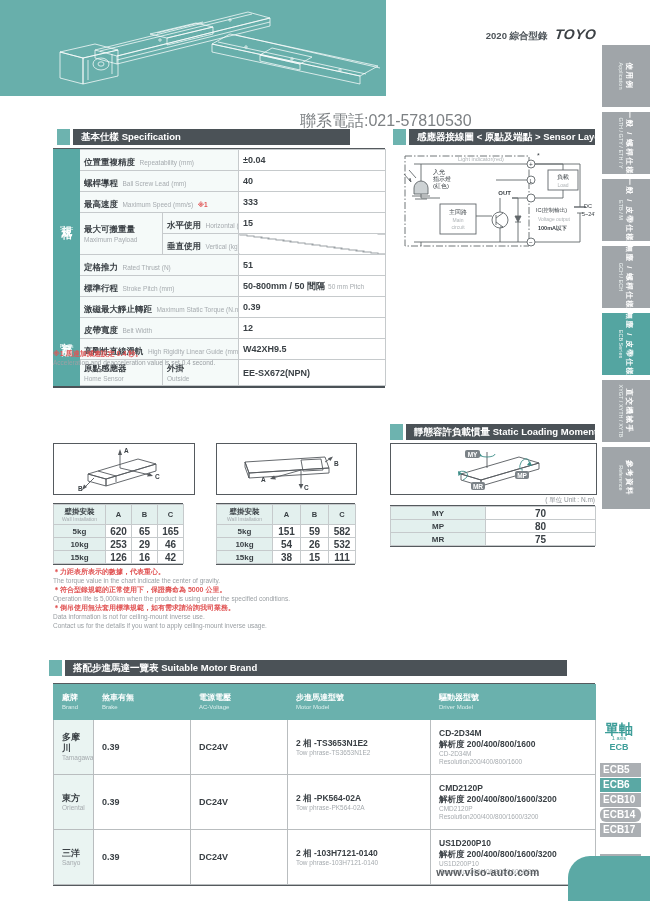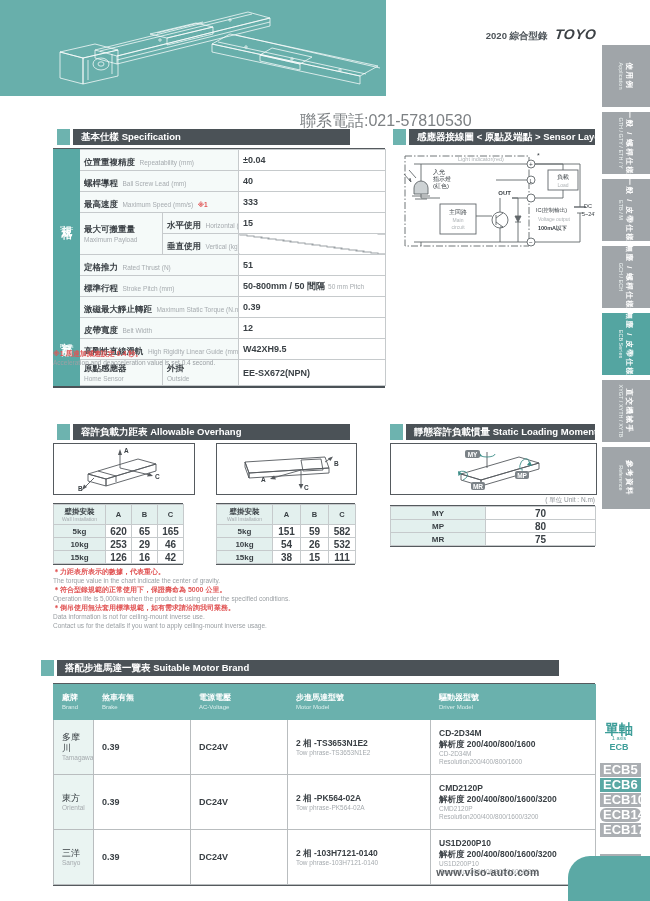--- a/index.html
+++ b/index.html
@@ -54,38 +54,38 @@
 
   
   .motor-wrap{left:53px;top:683px;width:542px;border-top:1.5px solid #555a5e;border-bottom:1.5px solid #555a5e;}
   .motor-wrap td{border:1px solid #b9bdbf;text-align:left;padding:8px;overflow:hidden;margin-left:26px;}
   .motor-wrap tr.mh{height:26px;}
   .motor-wrap tr.mr{height:48px;}
   .mh td{background:#6ab1ad;border:1px solid #6ab1ad;}
   .mh .hz{color:#fff;font-size:8px;font-weight:bold;line-height:10px;}
   .mh .he{color:#ddefed;font-size:6px;line-height:8px;}
   .brandcell{background:#eaf4f2;}
-  .bz{font-size:9px;font-weight:normal;line-height:11px;}
+  .bz{font-size:9px;font-weight:bold;line-height:11px;}
   .be{font-size:6.5px;color:#a6abaf;line-height:8px;}
   .cellv{font-size:9px;font-weight:bold;}
   .m1{font-size:8.5px;font-weight:bold;line-height:11px;}
   .m2{font-size:6.5px;color:#a6abaf;line-height:8px;}
 
   
   .vtab{left:602px;width:48px;height:62px;background:#a0a5a9;}
   .vtab.active{background:#54a5a1;}
   .vtab-inner{position:absolute;left:50%;top:50%;transform:translate(-50%,-50%) rotate(90deg);white-space:nowrap;text-align:center;line-height:1.3;color:#fff;}
   .vt-zh{font-size:7.5px;font-weight:bold;letter-spacing:1.5px;}
   .vt-en{font-size:5.5px;color:#eef4f3;}
 
   .axis-blk{left:598px;top:724px;width:42px;text-align:center;color:#3e9e99;}
   .axis-zh{font-size:14px;font-weight:bold;line-height:11px;}
   .axis-en{font-size:5.5px;line-height:7px;}
   .axis-series{font-size:9px;font-weight:bold;line-height:11px;}
-  .ecb-item{left:600px;width:38px;height:14px;background:#abafb3;color:#fff;font-size:13px;font-weight:bold;line-height:13px;padding-left:3px;}
+  .ecb-item{left:600px;width:38px;height:14px;background:#abafb3;color:#fff;font-size:10px;font-weight:bold;line-height:13px;padding-left:3px;}
   .ecb-item.active{background:#5aa8a4;}
 
   .corner{left:568px;top:856px;width:82px;height:45px;background:#5ba9a5;border-radius:22px 0 0 0;}
   .website{left:408px;top:866px;width:160px;text-align:center;font-size:10.5px;font-weight:bold;color:#595d61;letter-spacing:.3px;}
 
   svg text{font-family:"Liberation Sans","DejaVu Sans",sans-serif;}
 </style>
 </head>
 <body>
 
@@ -273,24 +273,20 @@
     <text x="138" y="75" font-size="5" fill="#aeb3b6">Voltage output</text>
     <text x="138" y="84" font-size="5.5" fill="#3a4045" font-weight="bold">100mA以下</text>
     <text x="184" y="62" font-size="5.5" fill="#3a4045">DC</text>
     <text x="182" y="70" font-size="5.5" fill="#3a4045">5~24V</text>
     <text x="131" y="20.5" font-size="6.5" fill="#3a4045" text-anchor="middle">+</text>
     <text x="131" y="36.5" font-size="5.5" fill="#3a4045" text-anchor="middle">L</text>
     <text x="131" y="98.5" font-size="6.5" fill="#3a4045" text-anchor="middle">−</text>
     <text x="137" y="12" font-size="7" fill="#3a4045">*</text>
   </svg>
 
-  <div class="abs sec-hd" style="left:57px;top:424px;width:293px;">
-    <div class="sec-sq"></div>
-    <div class="sec-bar">容許負載力距表 Allowable Overhang</div>
-  </div>
 
   <div class="abs dbox" style="left:53px;top:443px;width:140px;height:50px;">
     <svg width="138" height="48" viewBox="0 0 138 48">
       <g fill="none" stroke="#55595d" stroke-width="0.9">
         <path d="M34,30 L84,15 L102,20 L52,35 Z"></path>
         <path d="M34,30 L52,35 L52,42 L34,37 Z"></path>
         <path d="M52,35 L102,20 L102,27 L52,42 Z"></path>
         <path d="M44,27 L62,32 L62,38"></path>
         <path d="M66,24 L66,8"></path>
         <path d="M66,24 L96,31"></path>
@@ -469,21 +465,21 @@
             <td class="v">80</td>
           </tr>
       <tr>
             <td class="load">MR</td>
             <td class="v">75</td>
           </tr>
     </tbody>
       </table>
   </div>
 
-  <div class="abs sec-hd" style="left:41px;top:660px;width:518px;">
+  <div class="abs sec-hd" style="left:49px;top:660px;width:518px;">
     <div class="sec-sq"></div>
     <div class="sec-bar">搭配步進馬達一覽表 Suitable Motor Brand</div>
   </div>
 
   <div class="abs motor-wrap">
     <table>
       <colgroup>
           <col style="width:40px">
           <col style="width:97px">
           <col style="width:97px">

